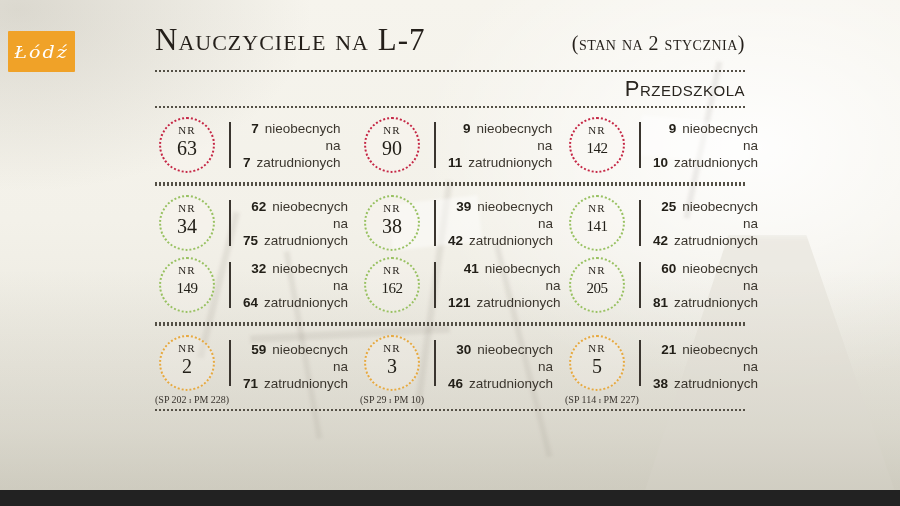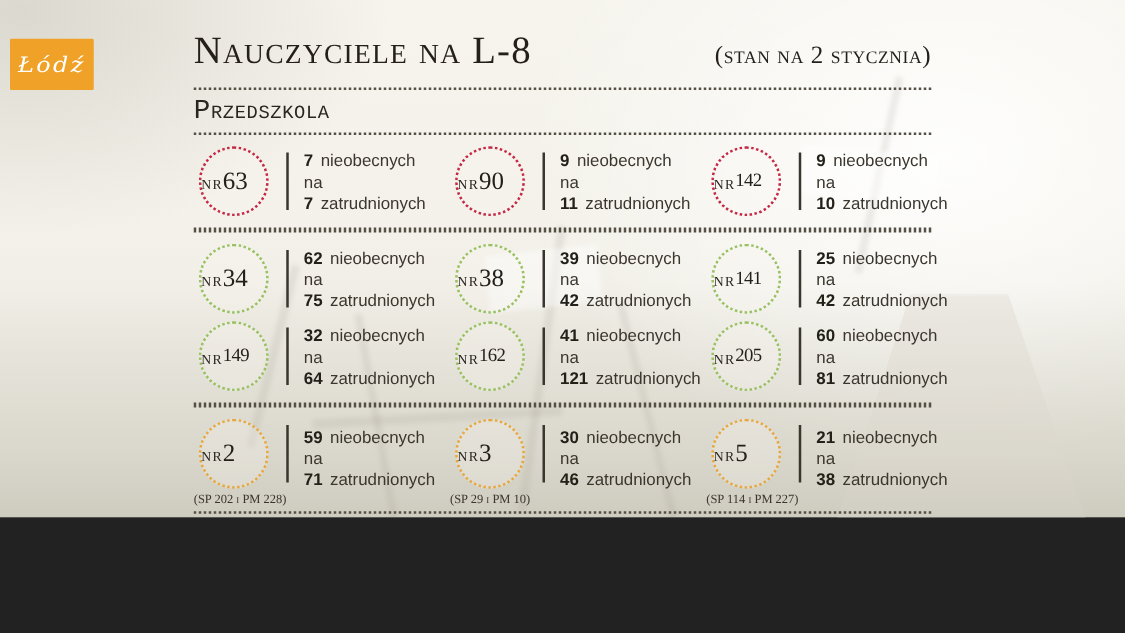--- a/index.html
+++ b/index.html
@@ -1,19 +1,20 @@
 <!DOCTYPE html>
 <html><head>
 <meta charset="utf-8">
 <style>
   html,body{margin:0;padding:0;background:#222;}
   .canvas{
-    position:relative;width:900px;height:414px;overflow:hidden;
+    position:relative;width:900px;height:490px;overflow:hidden;
     background:linear-gradient(180deg,#f6f4ed 0%,#f3f1e9 45%,#eae8df 78%,#e3e1d7 100%);
     font-family:"Liberation Sans",sans-serif;
+    text-align:right;
   }
   
   .bg-layer{position:absolute;inset:0;pointer-events:none;}
   .bg-tl{background:radial-gradient(ellipse 420px 260px at 2% 2%,rgba(150,145,130,0.28),transparent 70%);}
   .bg-wall{background:radial-gradient(ellipse 520px 380px at 84% 30%,rgba(255,255,255,0.9),transparent 65%);}
   .bg-floor{background:linear-gradient(180deg,transparent 55%,rgba(186,182,168,0.30) 88%,rgba(172,168,152,0.38) 100%);}
   .bg-screen{left:640px;top:235px;width:260px;height:271px;background:rgba(232,230,222,0.75);
     clip-path:polygon(34% 0,64% 0,100% 100%,0 100%);filter:blur(3px);}
   .chair{position:absolute;background:rgba(96,90,76,0.10);filter:blur(1.5px);pointer-events:none;}
   .chair.light{background:rgba(255,255,255,0.45);}
@@ -23,28 +24,28 @@
   .logo span{color:#fff;font-family:"DejaVu Serif",serif;font-style:italic;font-size:19px;
     letter-spacing:2px;transform:scaleY(0.9);}
   
   .content{position:absolute;left:155px;top:22px;width:590px;}
   .title-row{display:flex;justify-content:space-between;align-items:baseline;height:44px;margin-bottom:4px;}
   .main-title{font-family:"Liberation Serif",serif;font-variant:small-caps;font-size:31px;
     letter-spacing:1px;color:#241f1a;font-weight:500;}
   .sub-title{font-family:"Liberation Serif",serif;font-variant:small-caps;font-size:20px;
     letter-spacing:0.5px;color:#241f1a;}
   .rule{border-top:2px dotted #545046;height:0;}
-  .section-title{font-family:Liberation Mono, monospace;font-variant:small-caps;font-size:22px;
+  .section-title{font-family:Liberation Sans, sans-serif;font-variant:small-caps;font-size:22px;
     letter-spacing:0.5px;color:#29251f;margin:4px 0;line-height:26px;font-weight:500;}
   .cards{display:grid;grid-template-columns:repeat(3,205px);row-gap:6px;padding:9px 0;}
   .cards.with-captions{padding-bottom:2px;}
   .card{position:relative;display:flex;align-items:center;height:56px;padding-left:4px;box-sizing:border-box;}
   .cards.with-captions .card{height:72px;align-items:flex-start;}
   .circle{width:56px;height:56px;box-sizing:border-box;border:2px dotted #c52745;border-radius:50%;
-    display:flex;flex-direction:row;align-items:center;justify-content:flex-start;flex:0 0 auto;
+    display:flex;flex-direction:column;align-items:center;justify-content:flex-start;flex:0 0 auto;
     background:rgba(250,248,242,0.25);}
   .nr{font-family:"Liberation Serif",serif;font-size:11px;letter-spacing:1px;color:#2b2620;margin-top:6px;line-height:11px;}
   .num{font-family:"Liberation Serif",serif;font-size:20px;line-height:26px;color:#232019;margin-top:-1px;}
   .num.long{font-size:15px;line-height:26px;letter-spacing:-0.5px;}
   .vline{width:2px;height:46px;background:#3a352f;margin:0 12px 0 14px;flex:0 0 auto;align-self:auto;}
   .cards.with-captions .vline{margin-top:5px;}
   .stats{font-size:13.5px;color:#3b362e;line-height:17px;padding-top:1px;}
   .cards.with-captions .stats{padding-top:6px;}
   .stats b{color:#232019;margin-right:6px;font-weight:bold;}
   .caption{position:absolute;left:0;top:59px;font-family:"Liberation Serif",serif;
@@ -67,21 +68,21 @@
   <div class="chair light" style="left:640px;top:120px;width:110px;height:40px;transform:rotate(5deg);"></div>
   <div class="chair" style="left:250px;top:330px;width:200px;height:8px;transform:rotate(-3deg);"></div>
   <div class="bg-layer bg-floor"></div>
 
   <div class="logo">
     <span>Łódź</span>
   </div>
 
   <div class="content">
     <div class="title-row">
-      <div class="main-title">Nauczyciele na L-8</div>
+      <div class="main-title">Nauczyciele na L-7</div>
       <div class="sub-title">(stan na 2 stycznia)</div>
     </div>
     <div class="rule"></div>
     <div id="sections-host">
   <section class="section">
     <h2 class="section-title">Przedszkola</h2>
     <div class="rule"></div>
     <div class="cards">
   <div class="card">
     <div class="circle" style="border-color: rgb(197, 39, 69);">

